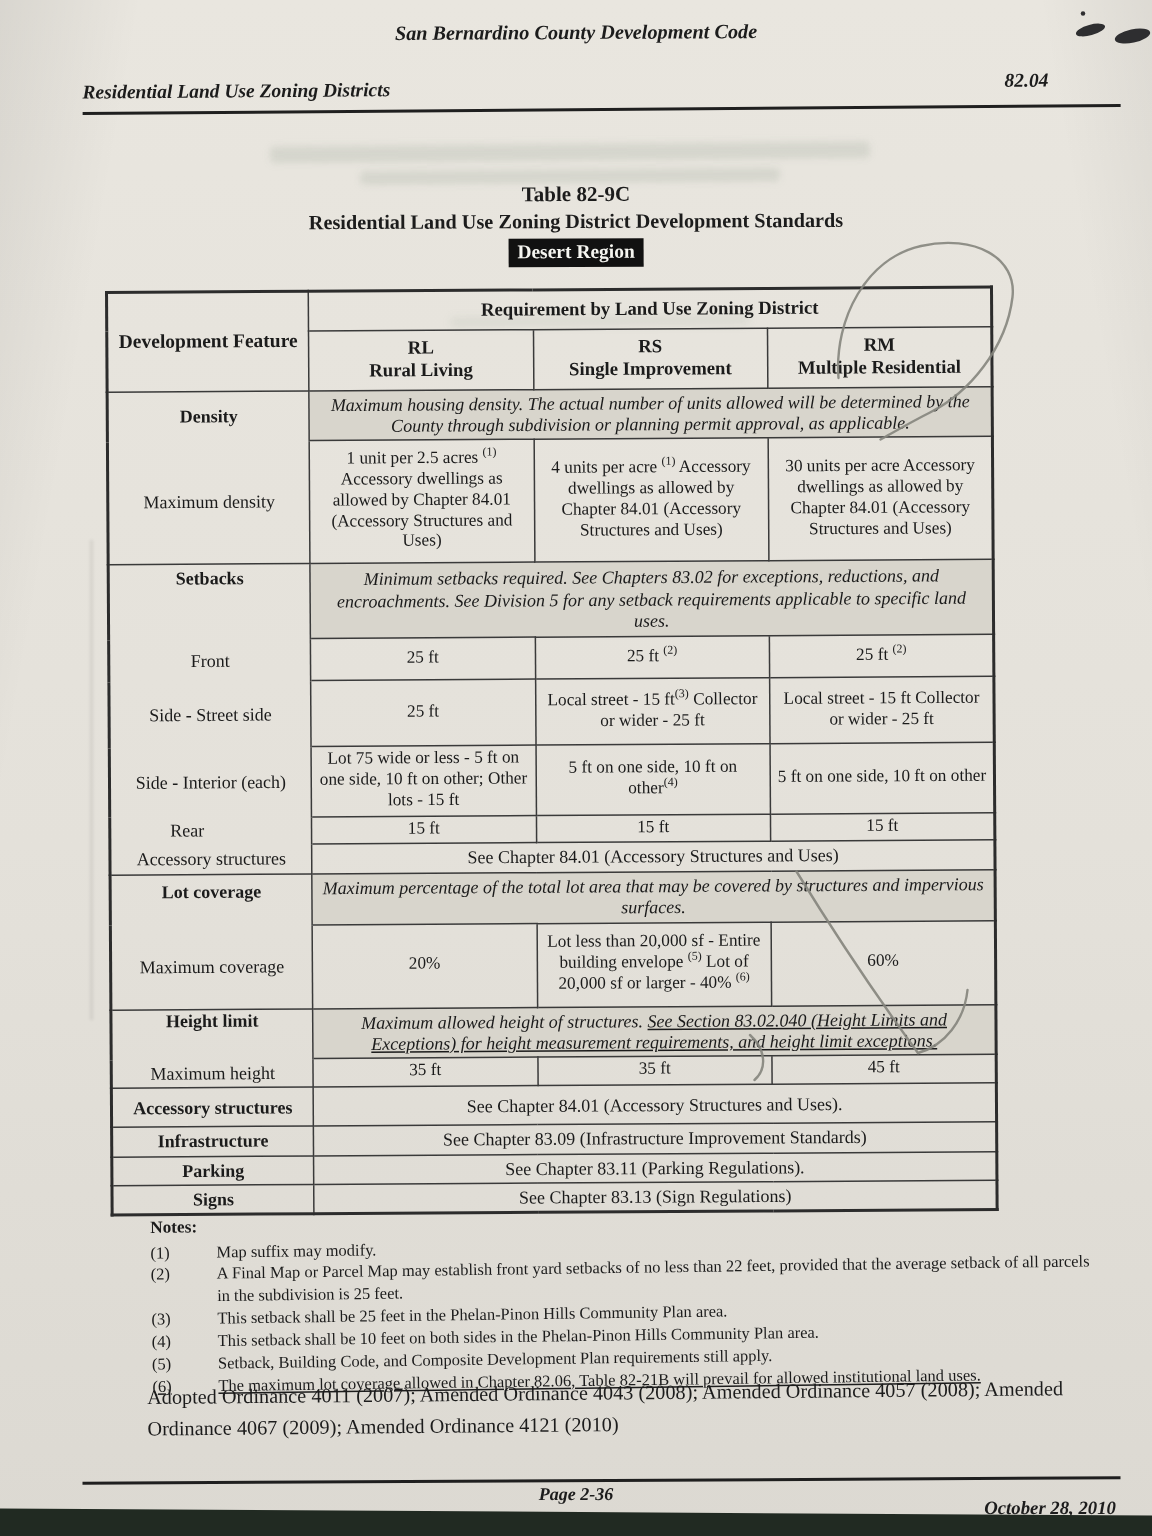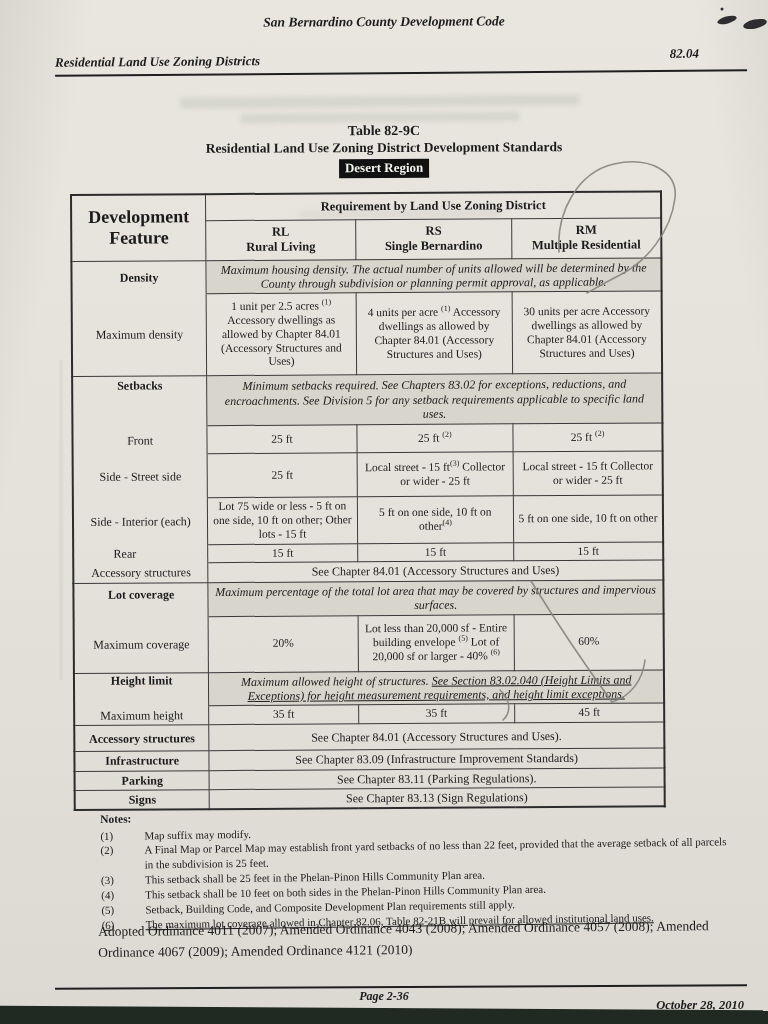--- a/index.html
+++ b/index.html
@@ -34,21 +34,21 @@
   .t1{font-size:14px;font-weight:bold;}
   .t2{font-size:13.5px;font-weight:bold;margin-top:1px;}
   .badge{display:inline-block;margin-top:3px;background:#111111;color:#f5f5f0;
     font-size:13px;font-weight:bold;padding:1px 6px 2px 6px;text-align:center;}
 
   table.main{position:absolute;left:70px;top:194px;width:592px;border-collapse:collapse;
     transform:rotate(-0.35deg);transform-origin:left top;
     font-size:11.5px;line-height:1.2;color:#1b1b1b;border:2px solid #2c2c2c;}
   table.main td{border:1px solid #3a3a3a;padding:2px 4px;text-align:center;vertical-align:middle;}
   td.feat{text-align:left;font-weight:bold;padding-left:6px;font-size:12px;}
-  td.corner{vertical-align:top;padding-top:8px;font-size:18px;border-radius:10px;}
+  td.corner{vertical-align:top;padding-top:8px;font-size:13px;border-radius:10px;}
   td.sub{font-weight:normal;}
   td.a-r{text-align:right;padding-right:14px;}
   td.a-c{text-align:center;padding-left:2px;}
   td.grp-hdr{font-weight:bold;font-size:12.5px;}
   td.col-hdr{font-weight:bold;font-size:12.5px;}
   td.note{font-style:italic;text-align:left;background:#d8d5cc;padding:2px 8px 2px 6px;font-size:12px;}
   td.see{font-size:12px;}
   .nb-b{border-bottom:none !important;}
   .nb-t{border-top:none !important;}
   .u{text-decoration:underline;}
@@ -113,21 +113,21 @@
       <td class="feat corner" rowspan="2">Development Feature</td>
       <td class="grp-hdr" colspan="3">Requirement by Land Use Zoning District</td>
     </tr>
     <tr style="height:40px">
       <td class="col-hdr">
         <div>RL</div>
         <div>Rural Living</div>
       </td>
       <td class="col-hdr">
         <div>RS</div>
-        <div>Single Bernardino</div>
+        <div>Single Improvement</div>
       </td>
       <td class="col-hdr">
         <div>RM</div>
         <div>Multiple Residential</div>
       </td>
     </tr>
 
     <tr style="height:30px">
       <td class="feat nb-b">Density</td>
       <td class="note" colspan="3">Maximum housing density.  The actual number of units allowed will be determined by the County through subdivision or planning permit approval, as applicable.</td>

